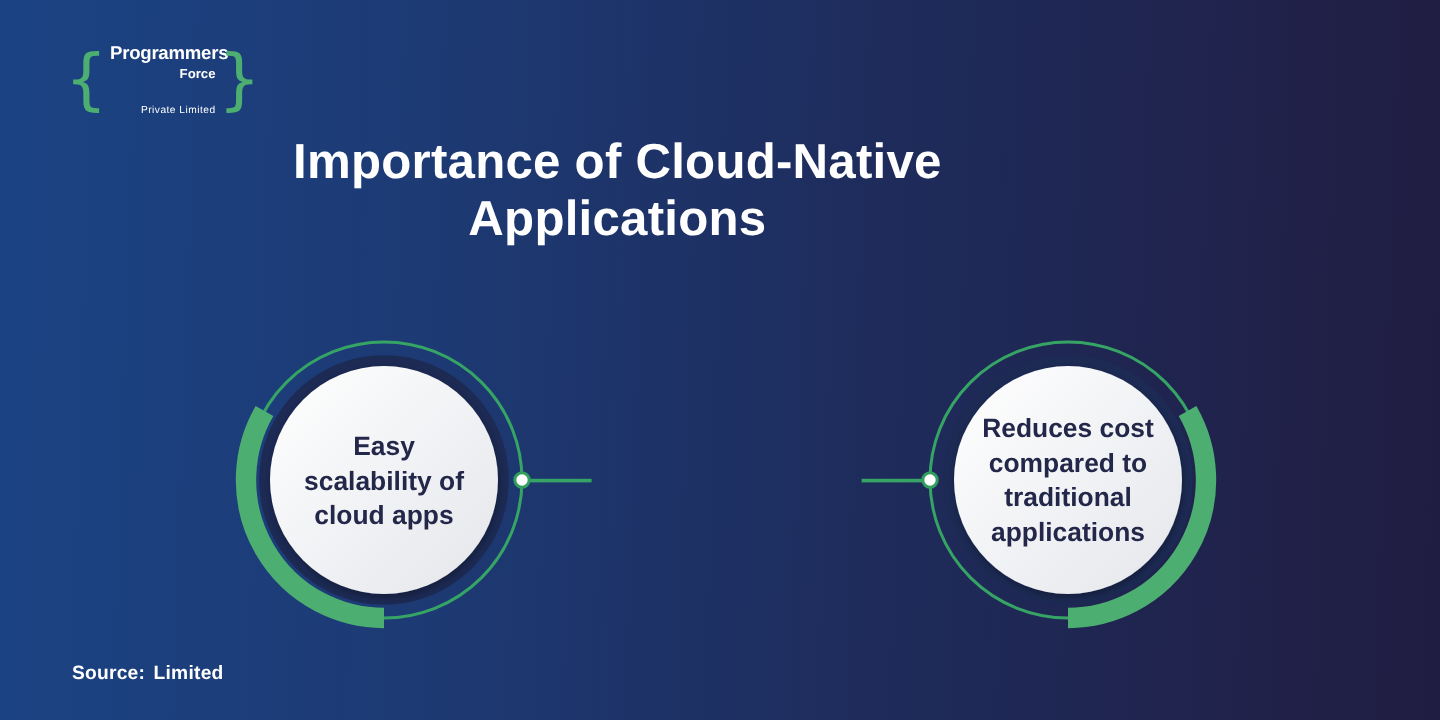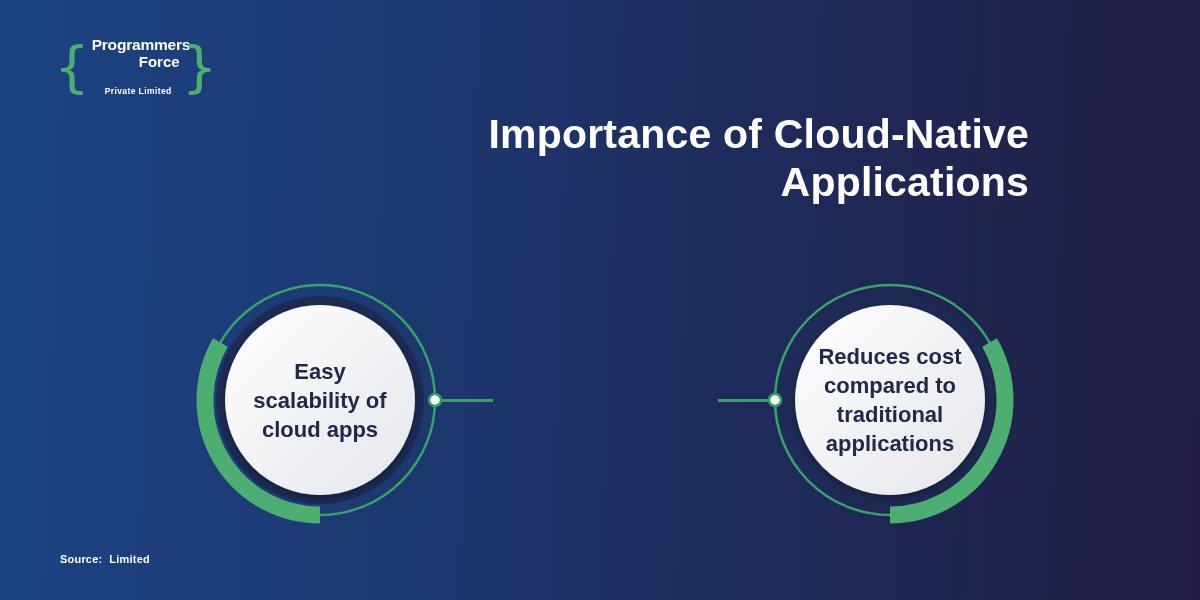--- a/index.html
+++ b/index.html
@@ -38,42 +38,42 @@
     color: #ffffff;
   }
   .logo-name-top {
     font-size: 15.5px;
     font-weight: 700;
     letter-spacing: -0.2px;
     line-height: 18px;
     text-align: left;
   }
   .logo-name-bottom {
-    font-size: 15px;
+    font-size: 11px;
     font-weight: 700;
     line-height: 16px;
     text-align: right;
   }
   .logo-subtitle {
     font-size: 8.5px;
-    font-weight: 700;
+    font-weight: 400;
     letter-spacing: 0.4px;
     line-height: 11px;
-    text-align: center;
+    text-align: right;
     padding-left: 5px;
     margin-top: 16px;
   }
 
   
   .title {
     position: absolute;
     top: 110px;
     left: 0;
     width: 1029px;
-    text-align: right;
+    text-align: center;
     color: #ffffff;
     font-size: 41px;
     font-weight: 700;
     line-height: 48px;
     letter-spacing: 0.2px;
   }
 
   
   .node {
     position: absolute;
@@ -110,21 +110,21 @@
   .connector-2 { left: 718px; width: 60px; }
 
   
   .source {
     position: absolute;
     left: 60px;
     top: 553px;
     display: flex;
     gap: 7px;
     color: #ffffff;
-    font-size: 11px;
+    font-size: 16px;
     font-weight: 600;
     letter-spacing: 0.2px;
   }
 </style>
 </head>
 <body>
 
 <div class="canvas">
 
   <div class="logo">

